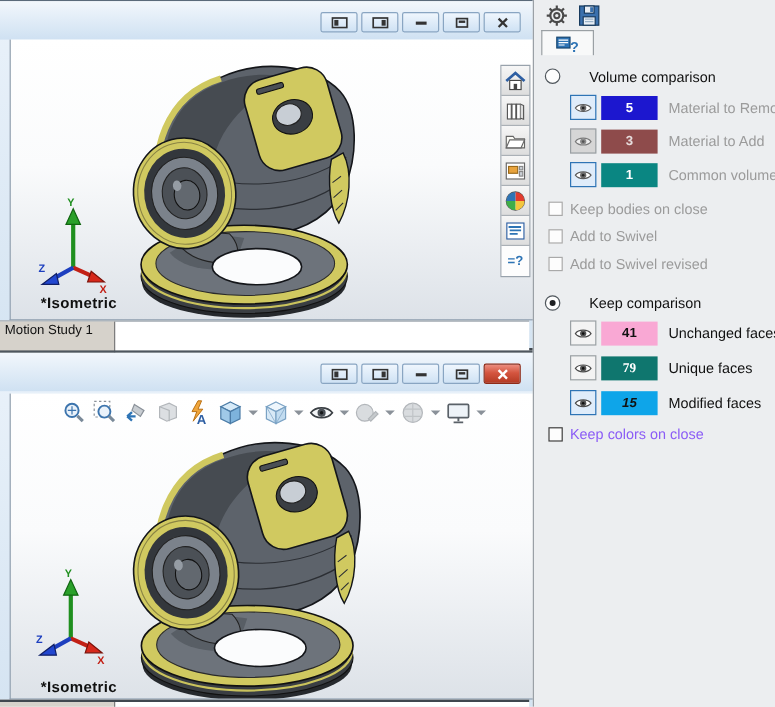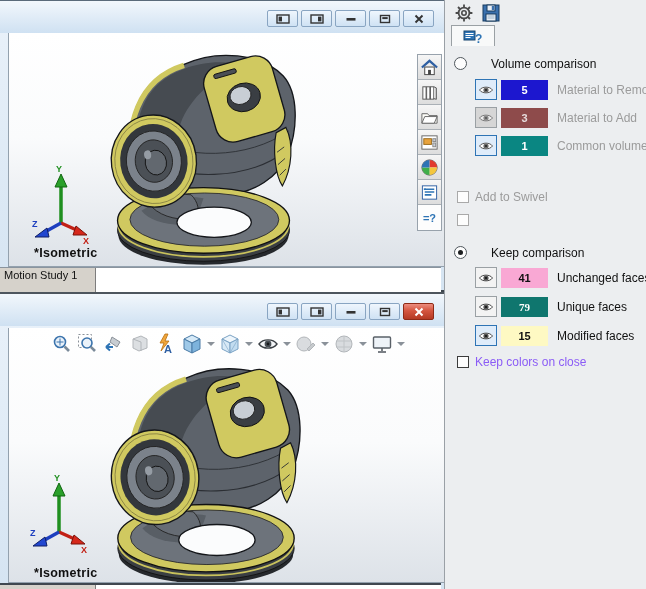--- a/index.html
+++ b/index.html
@@ -428,26 +428,31 @@
       <svg width="16" height="12" viewBox="0 0 16 12">
           <path d="M1.5 6 C4 2.2 12 2.2 14.5 6 C12 9.8 4 9.8 1.5 6 Z" fill="#fff" stroke="#5a5a5a"></path>
           <circle cx="8" cy="6" r="2.6" fill="#6a6a6a"></circle>
           <circle cx="8" cy="6" r="1.1" fill="#222"></circle>
         </svg>
       </span>
     <span class="swatch" style="background: rgb(10, 134, 130); color: rgb(255, 255, 255);">1</span>
     <span class="cmp-label gray">Common volume</span>
   </div>
 
+  <div class="cb-row" style="top:167px">
+    <span class="cb"></span>
+    <span class="gray">Keep bodies on close</span>
+  </div>
   <div class="cb-row" style="top:190px">
     <span class="cb"></span>
     <span class="gray">Add to Swivel</span>
   </div>
   <div class="cb-row" style="top:213px">
     <span class="cb"></span>
+    <span class="gray">Add to Swivel revised</span>
   </div>
 
   <div class="radio-row" style="top:245px">
     <span class="radio checked"></span>
     <span>Keep comparison</span>
   </div>
 
   <div class="cmp-row" style="top:267px">
     <span class="eyebtn">
       <svg width="16" height="12" viewBox="0 0 16 12">
@@ -471,21 +476,21 @@
     <span class="cmp-label">Unique faces</span>
   </div>
   <div class="cmp-row" style="top:325px">
     <span class="eyebtn on">
       <svg width="16" height="12" viewBox="0 0 16 12">
           <path d="M1.5 6 C4 2.2 12 2.2 14.5 6 C12 9.8 4 9.8 1.5 6 Z" fill="#fff" stroke="#4a4a4a"></path>
           <circle cx="8" cy="6" r="2.6" fill="#555"></circle>
           <circle cx="8" cy="6" r="1.1" fill="#111"></circle>
         </svg>
       </span>
-    <span class="swatch" style="background: #fef9c3; color: rgb(17, 17, 17);">15</span>
+    <span class="swatch" style="background: #0ea5e9; color: rgb(17, 17, 17); font-style: italic;">15</span>
     <span class="cmp-label">Modified faces</span>
   </div>
 
   <div class="cb-row" style="top:355px">
     <span class="cb en"></span>
     <span class="dark">Keep colors on close</span>
   </div>
 </div>
 
 </body></html>

